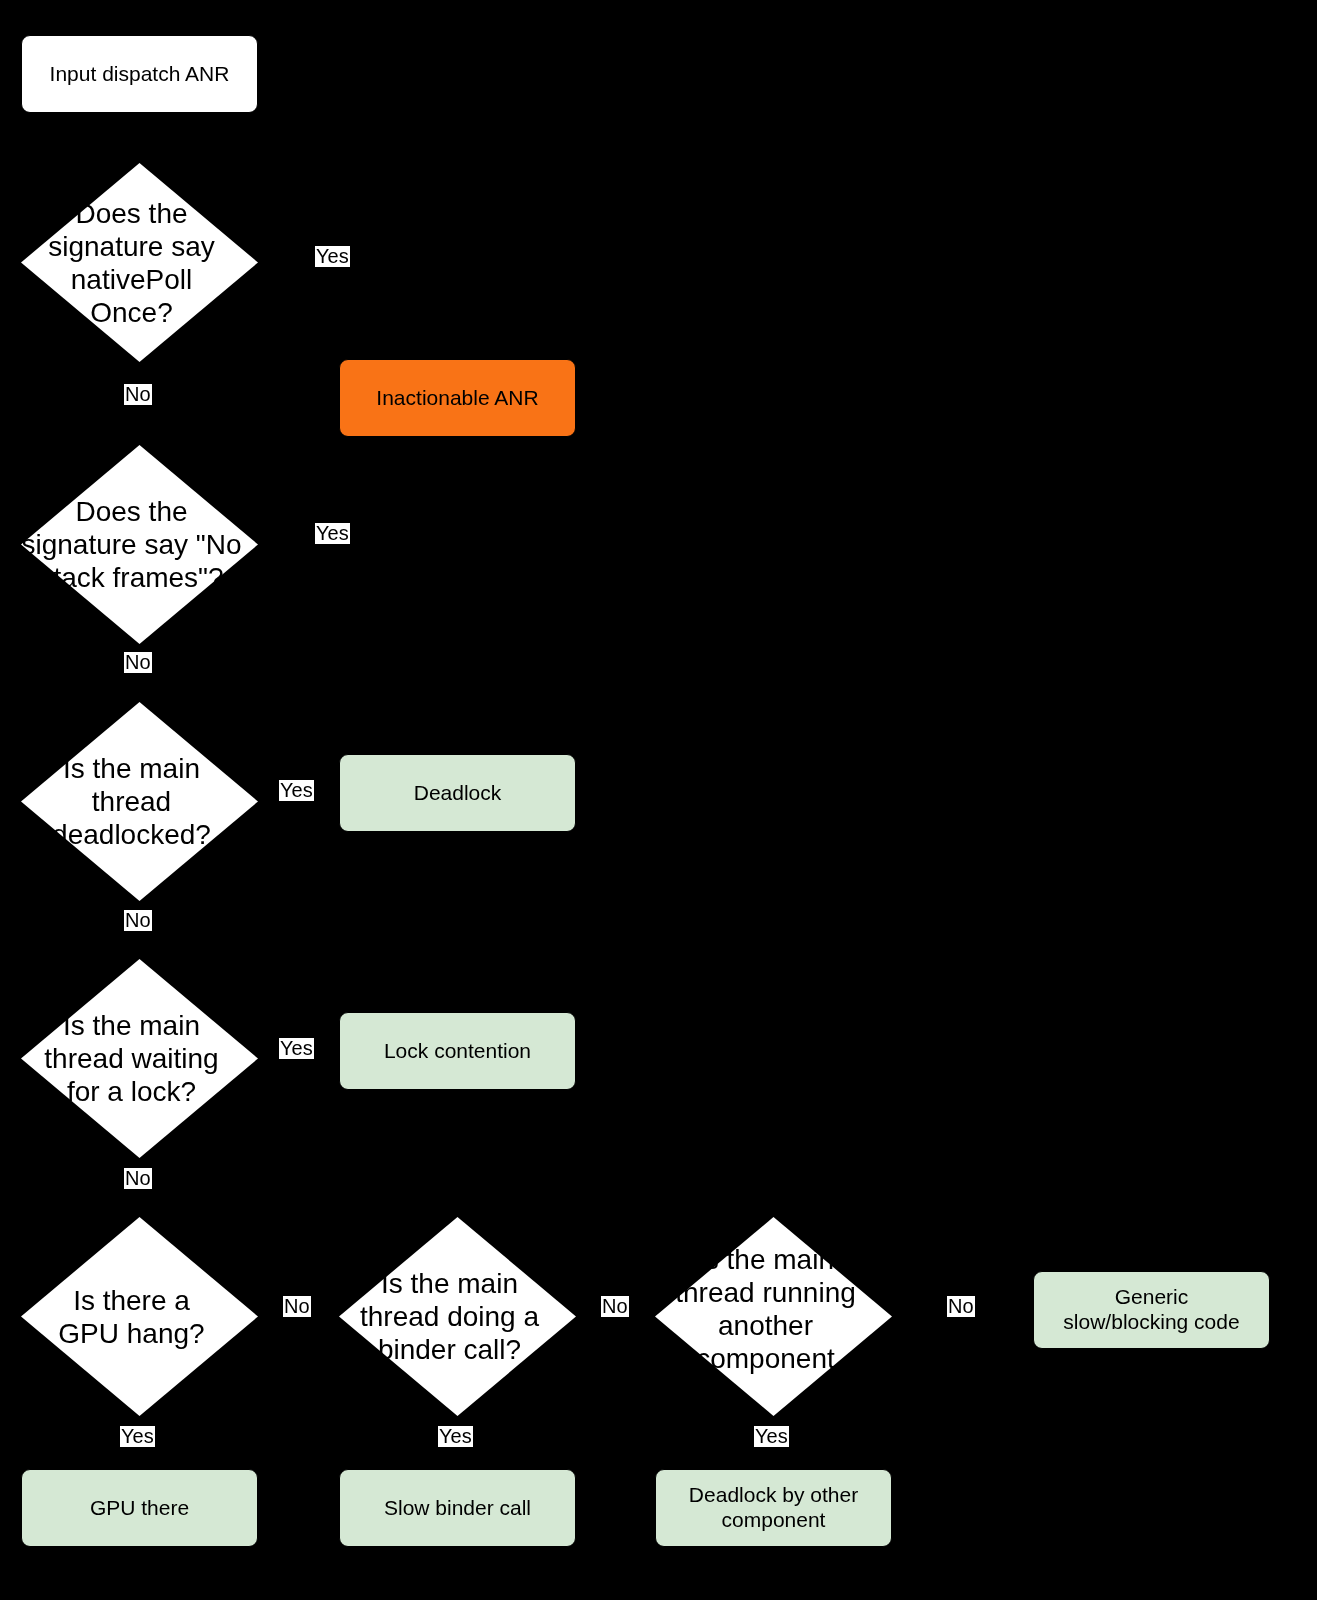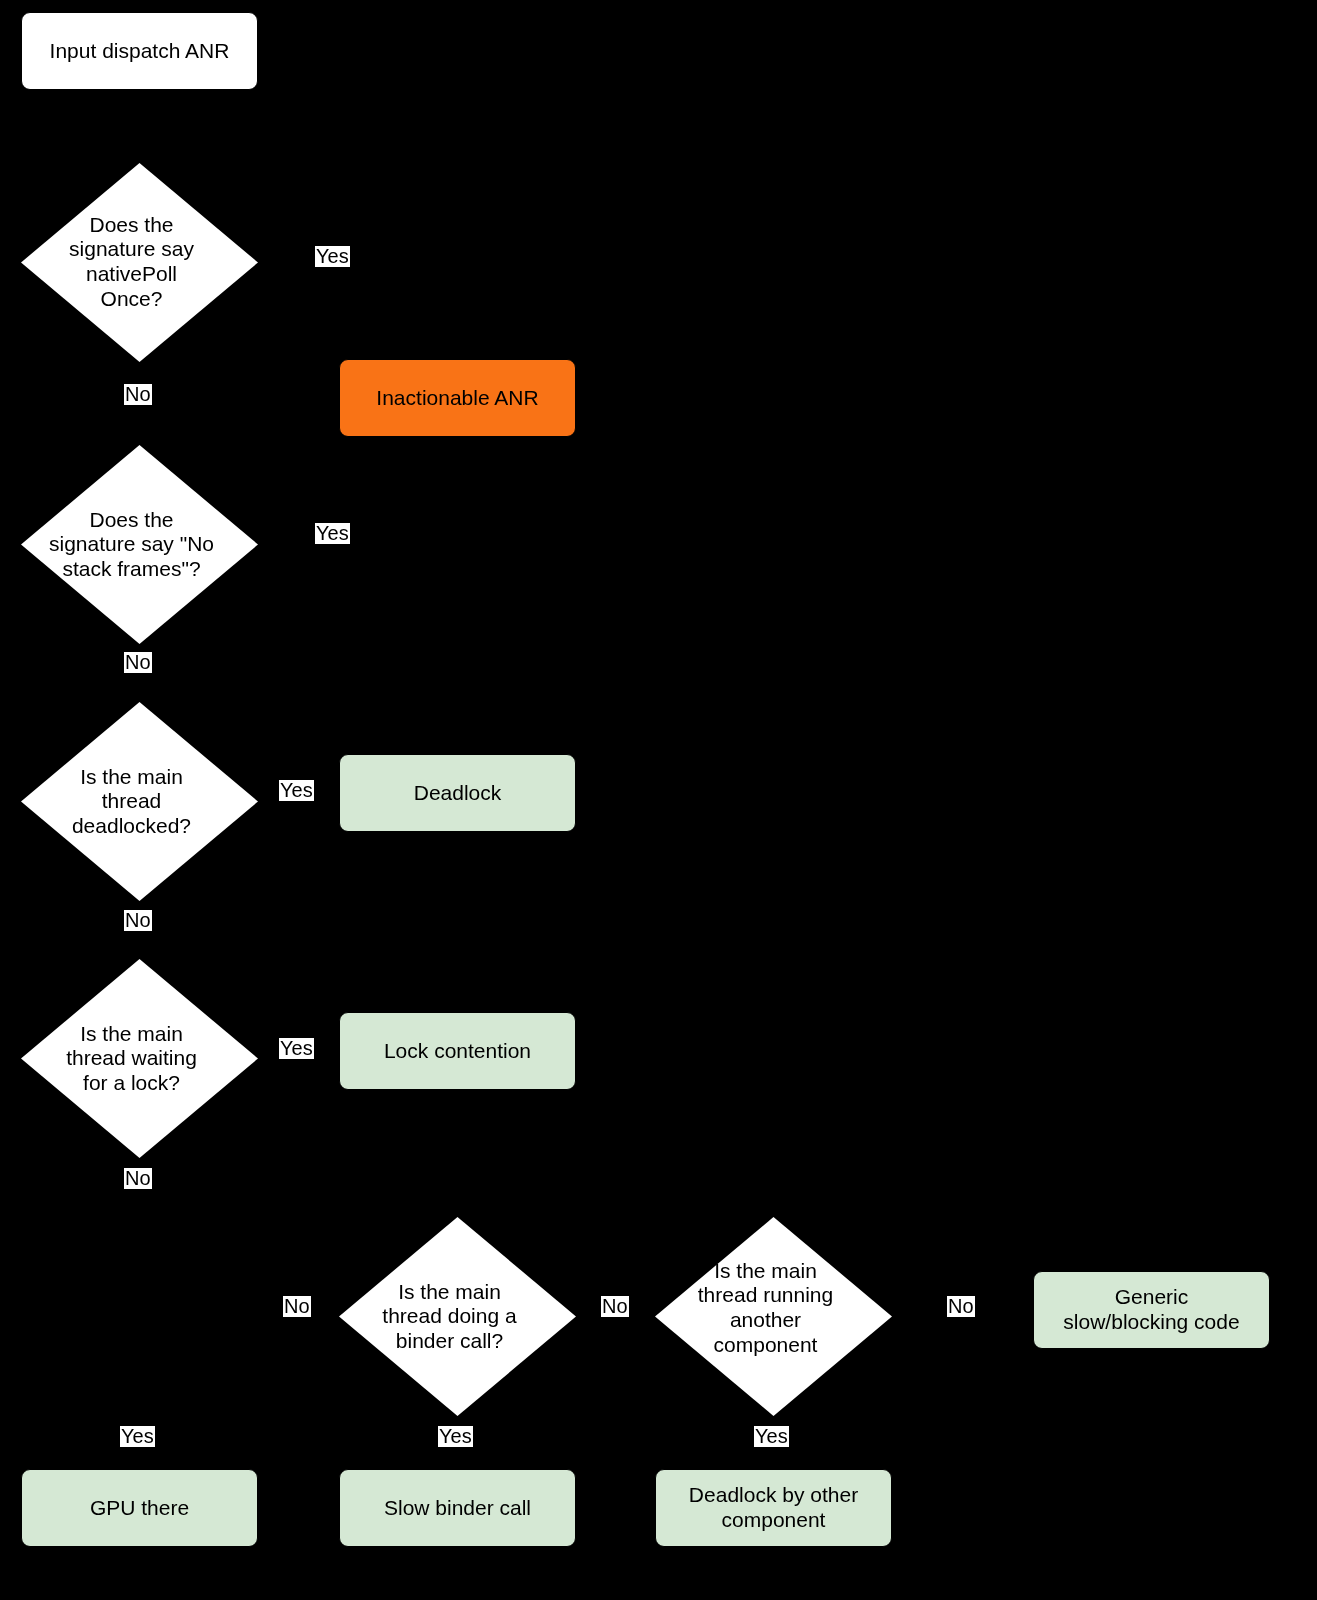--- a/index.html
+++ b/index.html
@@ -50,21 +50,21 @@
     clip-path: polygon(50% 0%, 100% 50%, 50% 100%, 0% 50%);
     -webkit-clip-path: polygon(50% 0%, 100% 50%, 50% 100%, 0% 50%);
   }
   .diamond-label {
     position: absolute;
     left: 0;
     right: 16px;
     top: 50%;
     transform: translateY(-50%);
     text-align: center;
-    font-size: 21px;
+    font-size: 28px;
     line-height: 1.18;
     color: #000000;
     white-space: pre-line;
     pointer-events: none;
   }
 
   
   .edge {
     position: absolute;
     background: #000000;
@@ -141,21 +141,21 @@
 
   <div class="edge edge-v" style="left:456px; top:1415px; height:52px;"></div>
   <div class="arrow-down" style="left:451px; top:1467px;"></div>
 
   <div class="edge edge-h" style="left:893px; top:1307px; width:140px;"></div>
   <div class="arrow-right" style="left:1025px; top:1302px;"></div>
 
   <div class="edge edge-v" style="left:772px; top:1415px; height:52px;"></div>
   <div class="arrow-down" style="left:767px; top:1467px;"></div>
 
-  <div class="node rect start" style="left:21px; top:12px; width:237px; height:78px;">
+  <div class="node rect start" style="left:21px; top:35px; width:237px; height:78px;">
     <span>Input dispatch ANR</span>
   </div>
 
   <div class="diamond-wrap" style="left:21px; top:163px; width:237px; height:199px;">
     <div class="diamond-shape"></div>
     <div class="diamond-label">Does the
 signature say
 nativePoll
 Once?</div>
   </div>
@@ -174,20 +174,25 @@
 deadlocked?</div>
   </div>
 
   <div class="diamond-wrap" style="left:21px; top:959px; width:237px; height:199px;">
     <div class="diamond-shape"></div>
     <div class="diamond-label">Is the main
 thread waiting
 for a lock?</div>
   </div>
 
+  <div class="diamond-wrap" style="left:21px; top:1217px; width:237px; height:199px;">
+    <div class="diamond-shape"></div>
+    <div class="diamond-label">Is there a
+GPU hang?</div>
+  </div>
 
   <div class="diamond-wrap" style="left:339px; top:1217px; width:237px; height:199px;">
     <div class="diamond-shape"></div>
     <div class="diamond-label">Is the main
 thread doing a
 binder call?</div>
   </div>
 
   <div class="diamond-wrap" style="left:655px; top:1217px; width:237px; height:199px;">
     <div class="diamond-shape"></div>

